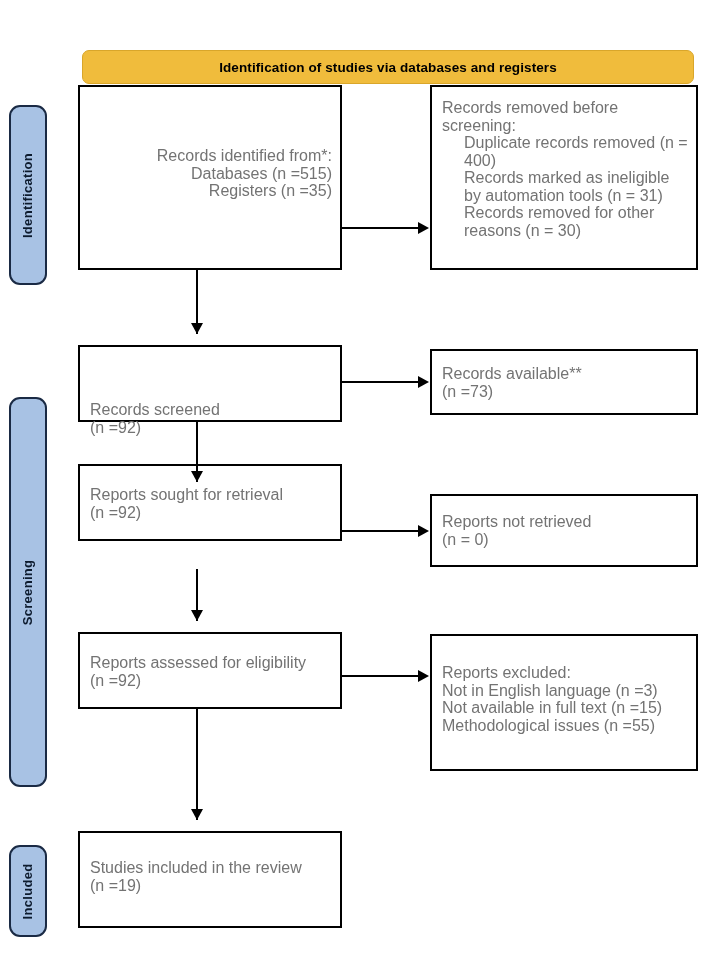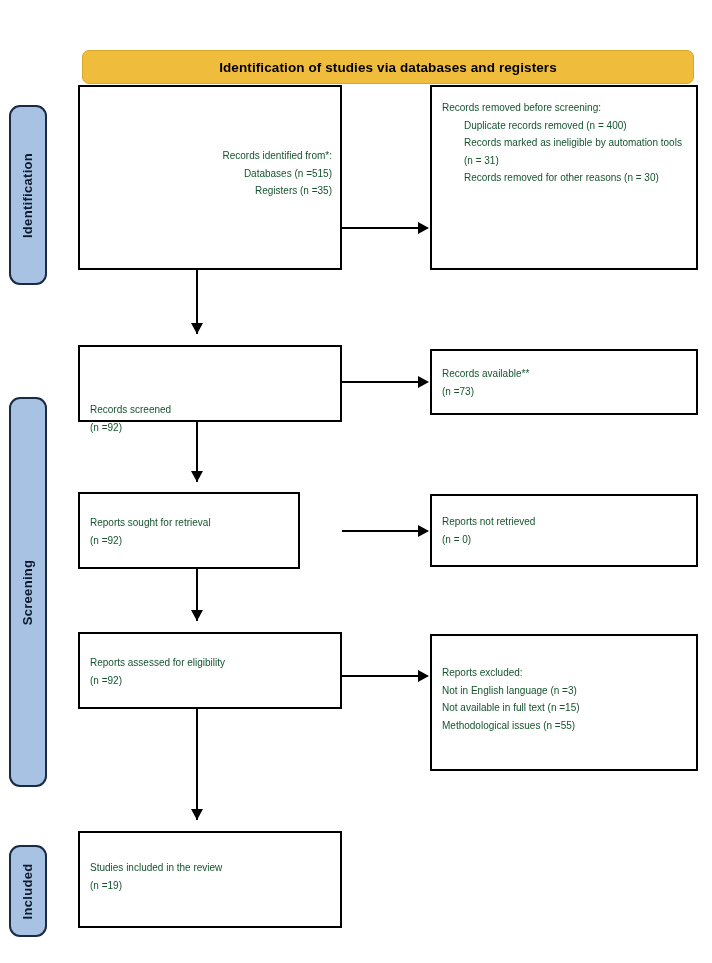--- a/index.html
+++ b/index.html
@@ -73,35 +73,35 @@
     border: 2px solid #000000;
     box-sizing: border-box;
     padding: 0;
   }
   .box-inner {
     position: absolute;
     left: 10px;
     right: 8px;
   }
   .box-line {
-    font-size: 10px;
+    font-size: 16px;
     line-height: 17.5px;
-    color: #14532d;
+    color: #737373;
     white-space: pre-wrap;
   }
   .box-line.indent { padding-left: 22px; }
 
   
   #box-identified      { left: 78px; top: 85px;  width: 264px; height: 185px; text-align: right; }
   #box-identified .box-inner { top: 60px; }
 
   #box-screened        { left: 78px; top: 345px; width: 264px; height: 77px; }
   #box-screened .box-inner { top: 20px; margin-top: 34px; }
 
-  #box-sought          { left: 78px; top: 492px; width: 222px; height: 77px; }
+  #box-sought          { left: 78px; top: 464px; width: 264px; height: 77px; }
   #box-sought .box-inner { top: 20px; }
 
   #box-assessed        { left: 78px; top: 632px; width: 264px; height: 77px; }
   #box-assessed .box-inner { top: 20px; }
 
   #box-included        { left: 78px; top: 831px; width: 264px; height: 97px; }
   #box-included .box-inner { top: 26px; }
 
   
   #box-removed         { left: 430px; top: 85px;  width: 268px; height: 185px; }

